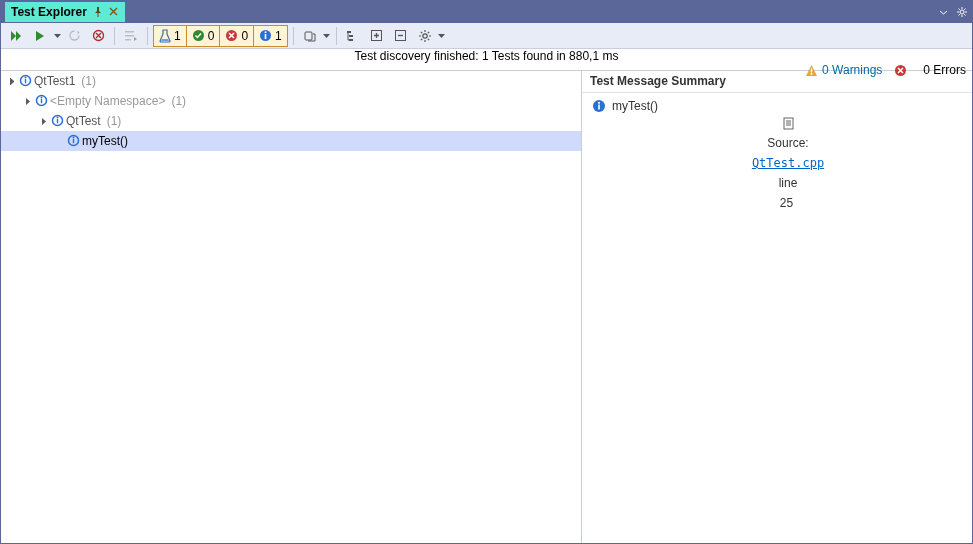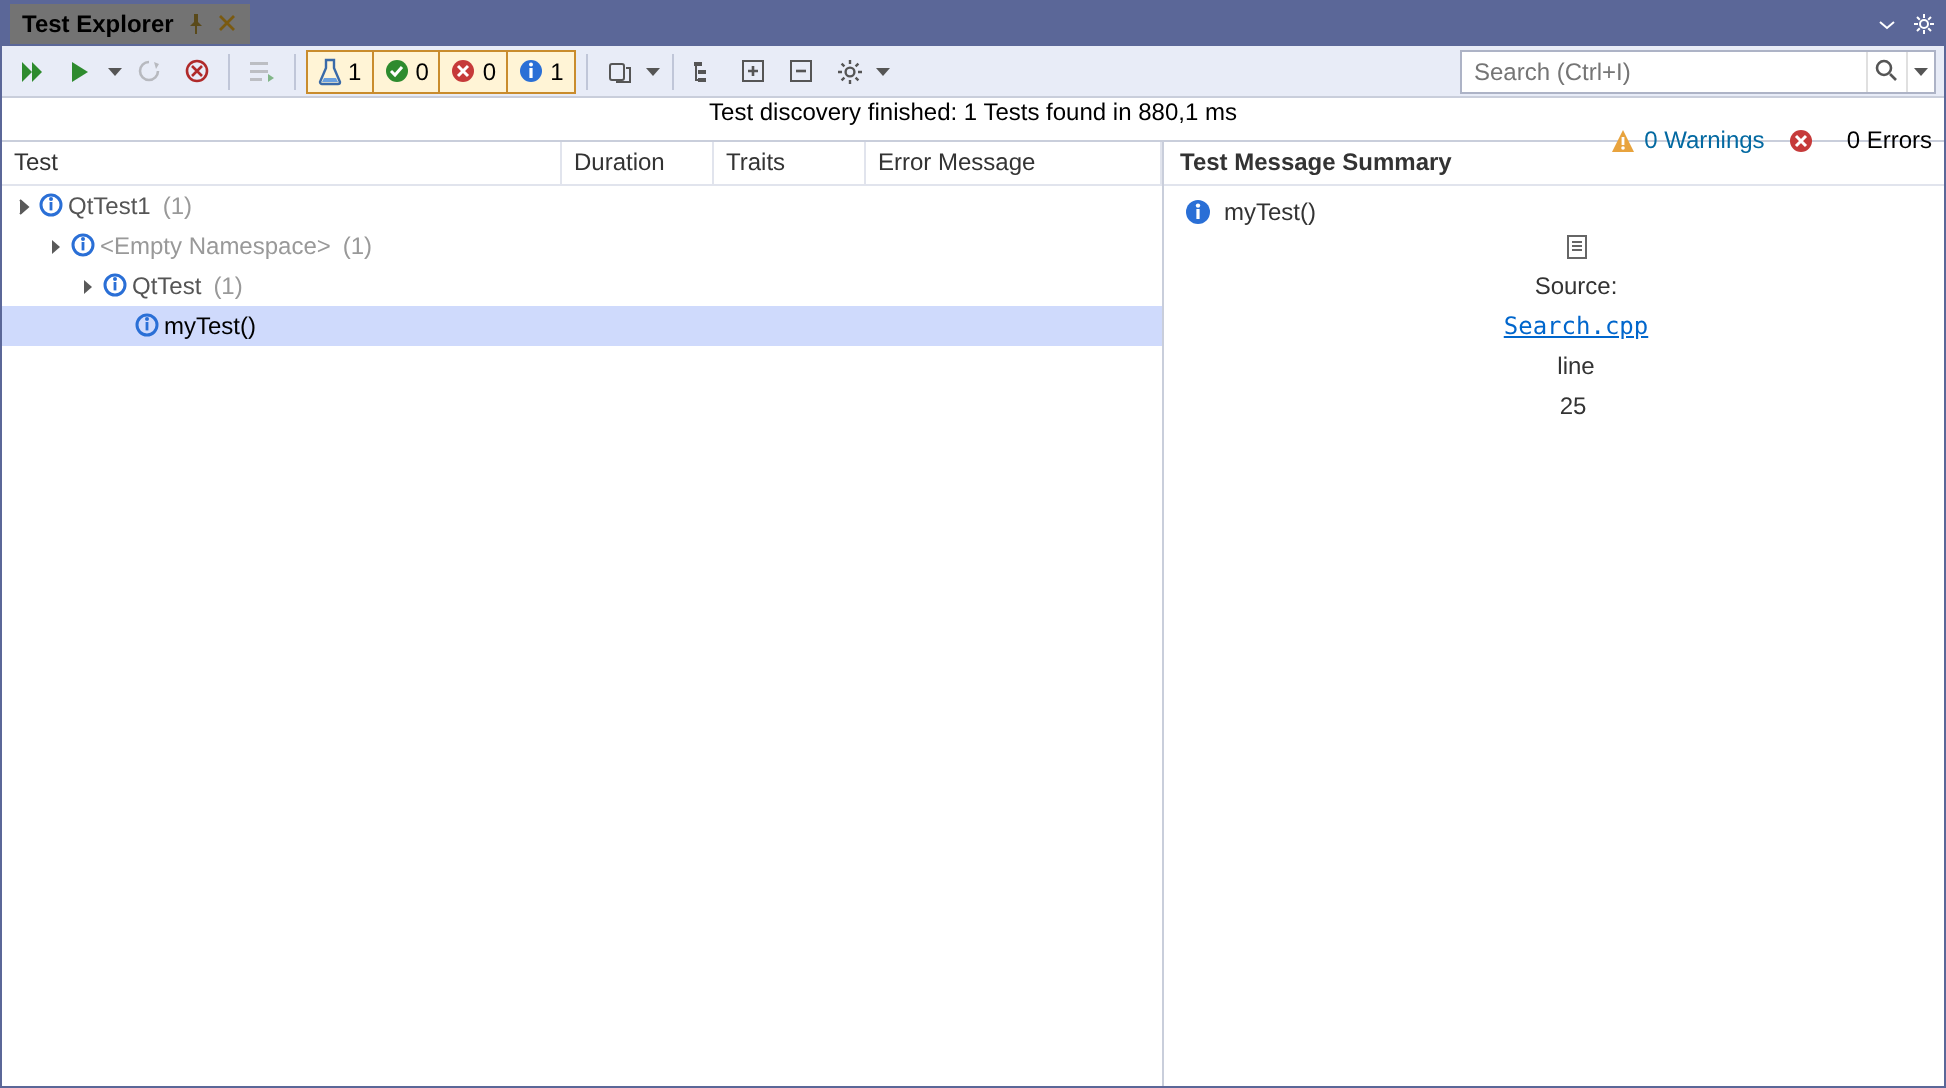--- a/index.html
+++ b/index.html
@@ -1,21 +1,21 @@
 <!DOCTYPE html>
 <html><head>
 <meta charset="utf-8">
 <style>
 * { box-sizing: border-box; margin: 0; padding: 0; font-family: "Segoe UI", Tahoma, sans-serif; font-size: 12px; }
 html, body { width: 973px; height: 544px; overflow: hidden; background: #fff; }
 
 .window { width: 100%; height: 100%; border: 1px solid #5b6798; display: flex; flex-direction: column; }
 
 .titlebar { background: #5b6798; color: #fff; height: 22px; display: flex; align-items: center; padding: 0 4px; }
-.tab { background: #737373; color: #000; height: 20px; display: flex; align-items: center; padding: 0 6px; font-weight: 600; gap: 6px; }
+.tab { background: #5eead4; color: #000; height: 20px; display: flex; align-items: center; padding: 0 6px; font-weight: 600; gap: 6px; }
 .tab .pin, .tab .close { width: 10px; height: 10px; display: inline-block; }
 .titlebar-right { margin-left: auto; display: flex; gap: 8px; align-items: center; }
 
 .toolbar { background: #e8ecf7; border-bottom: 1px solid #c9cedb; height: 26px; display: flex; align-items: center; padding: 0 4px; gap: 2px; }
 .tbtn { height: 22px; min-width: 22px; display: flex; align-items: center; justify-content: center; padding: 0 3px; cursor: pointer; border: 1px solid transparent; }
 .sep { width: 1px; height: 18px; background: #c0c6d8; margin: 0 3px; }
 .dd { width: 8px; display: flex; justify-content: center; }
 
 .filterbox { height: 22px; display: flex; align-items: center; border: 1px solid #c98c2d; background: #fff4d6; gap: 0; }
 .filterbox .fcell { display: flex; align-items: center; gap: 3px; padding: 0 5px; height: 100%; border-right: 1px solid #c98c2d; }
@@ -202,34 +202,20 @@
           <circle cx="7" cy="7" r="2.2" fill="none" stroke="#555" stroke-width="1.2"></circle>
           <path d="M7 1v2M7 11v2M1 7h2M11 7h2M2.8 2.8l1.4 1.4M9.8 9.8l1.4 1.4M2.8 11.2l1.4-1.4M9.8 4.2l1.4-1.4" stroke="#555" stroke-width="1.2"></path>
         </svg>
     </div>
     <div class="dd">
         <svg width="7" height="4">
           <path d="M0 0h7L3.5 4z" fill="#555"></path>
         </svg>
       </div>
 
-    <div class="search">
-      <input type="text" placeholder="Search (Ctrl+I)" style="">
-      <div class="sbtn">
-        <svg width="13" height="13" viewBox="0 0 13 13">
-            <circle cx="5" cy="5" r="3.5" fill="none" stroke="#555" stroke-width="1.3"></circle>
-            <path d="M8 8l3 3" stroke="#555" stroke-width="1.3"></path>
-          </svg>
-      </div>
-      <div class="sbtn" style="width:14px">
-          <svg width="7" height="4">
-            <path d="M0 0h7L3.5 4z" fill="#555"></path>
-          </svg>
-        </div>
-    </div>
   </div>
 
   <div class="statusbar">
     <span>Test discovery finished: 1 Tests found in 880,1 ms</span>
     <div class="status-right">
       <div class="warn">
         <svg width="13" height="13" viewBox="0 0 13 13">
             <path d="M6.5 1L12 12H1z" fill="#e8a33d"></path>
             <rect x="5.8" y="4.5" width="1.4" height="4" fill="#fff"></rect>
             <circle cx="6.5" cy="10" r=".9" fill="#fff"></circle>
@@ -241,26 +227,20 @@
             <circle cx="6.5" cy="6.5" r="5.5" fill="#c63a3a"></circle>
             <path d="M4 4l5 5M9 4l-5 5" stroke="#fff" stroke-width="1.5"></path>
           </svg>
         <span>0 Errors</span>
       </div>
     </div>
   </div>
 
   <div class="body">
     <div class="left">
-      <div class="colheaders">
-        <div class="col-test">Test</div>
-        <div class="col-dur">Duration</div>
-        <div class="col-traits">Traits</div>
-        <div class="col-err">Error Message</div>
-      </div>
       <div class="tree">
 
         <div class="trow">
           <span class="indent" style="width:6px"></span>
           <span class="expander">
               <svg width="9" height="9">
                 <path d="M1 1l4 3.5L1 8" fill="none" stroke="#5a5a5a" stroke-width="1"></path>
                 <path d="M1 1l4 3.5L1 8z" fill="#5a5a5a"></path>
               </svg>
             </span>
@@ -337,21 +317,21 @@
               <circle cx="7" cy="3.8" r="1.1" fill="#fff"></circle>
             </svg>
           <span style="color:#333">myTest()</span>
         </div>
         <div class="detail-sourceline">
           <svg width="13" height="13" viewBox="0 0 13 13">
               <rect x="2" y="1" width="9" height="11" fill="none" stroke="#666" stroke-width="1"></rect>
               <path d="M4 4h5M4 6h5M4 8h5" stroke="#666" stroke-width="1"></path>
             </svg>
           <span class="srctext">Source:</span>
-          <span class="srclink">Search.cpp</span>
+          <span class="srclink">QtTest.cpp</span>
           <span class="srctext">line</span>
           <span class="srctext" style="margin-left:-3px">25</span>
         </div>
       </div>
     </div>
   </div>
 
 </div>
 
 </body></html>

